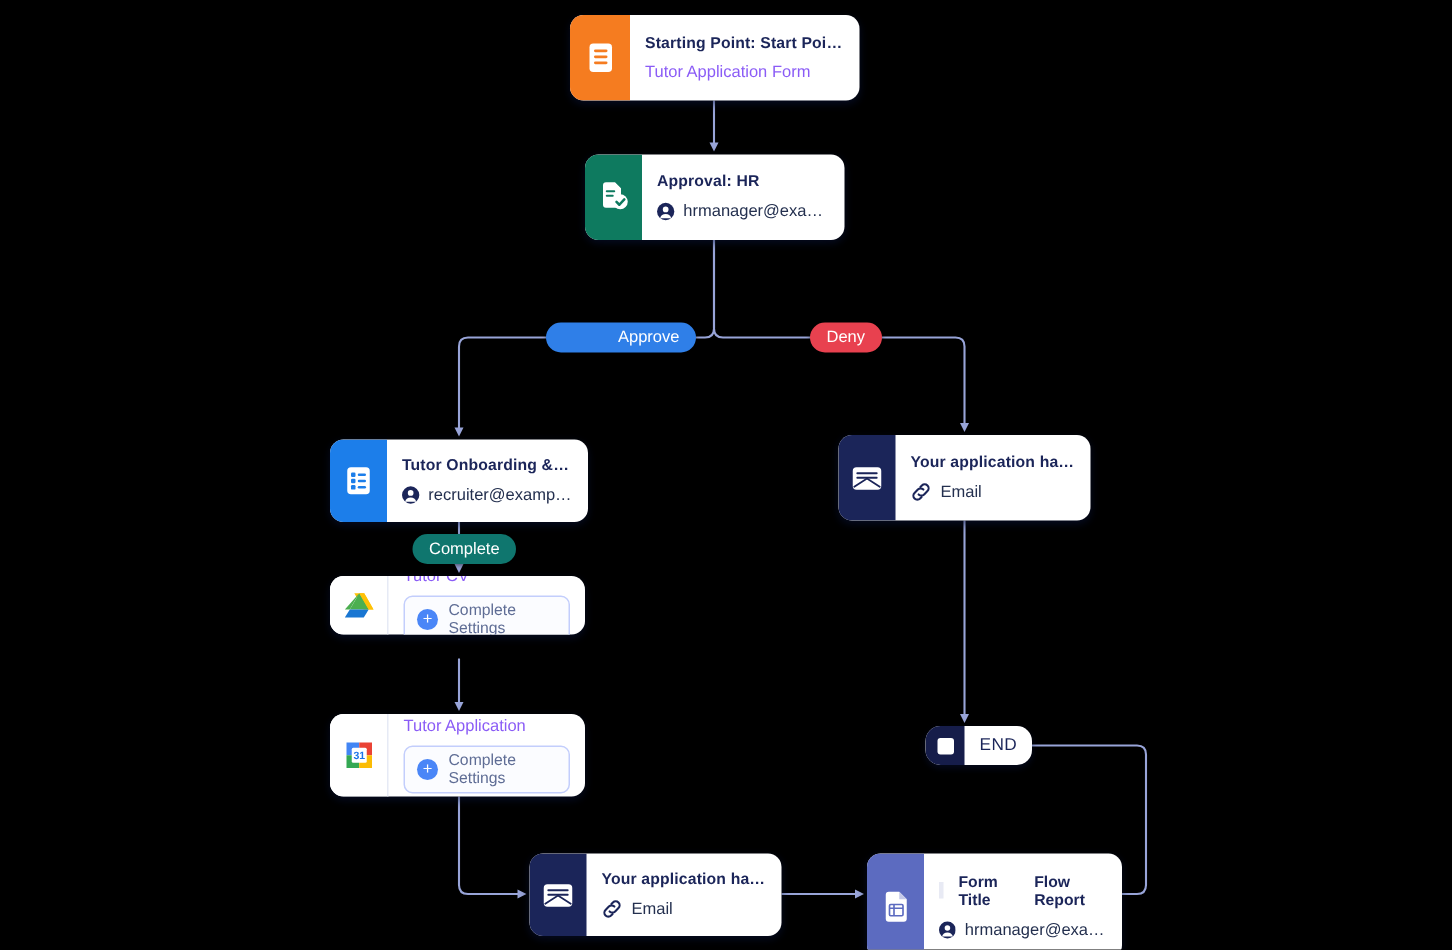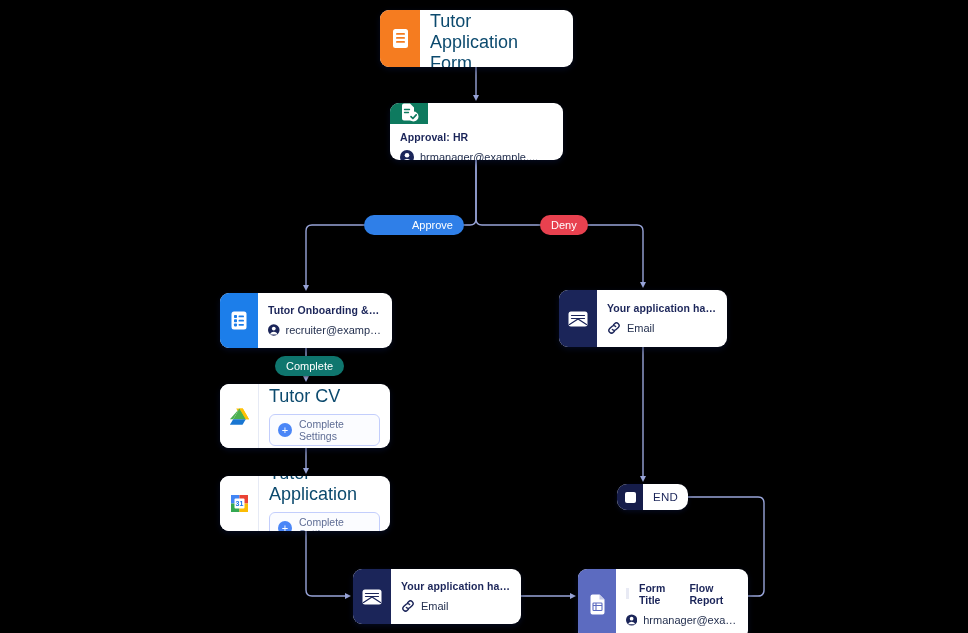--- a/index.html
+++ b/index.html
@@ -9,21 +9,21 @@
 
   svg.edges{position:absolute;left:0;top:0;width:968px;height:633px;}
 
   .node{position:absolute;display:flex;background:#fff;border-radius:9px;
         box-shadow:0 2px 6px rgba(10,20,60,.55);overflow:hidden;}
   .accent{display:flex;align-items:center;justify-content:center;flex:0 0 auto;}
   .body{flex:1 1 auto;display:flex;flex-direction:column;justify-content:center;
         padding:7px 10px;gap:7px;min-width:0;}
   .title{font-size:10.5px;font-weight:bold;color:#1b2559;white-space:nowrap;
          overflow:hidden;text-overflow:ellipsis;letter-spacing:.1px;}
-  .title-lg{font-size:18px;font-weight:normal;color:#0c4a6e;}
+  .title-lg{font-size:11px;font-weight:normal;color:#8b5cf6;}
   .sub{display:flex;align-items:center;gap:6px;font-size:11px;color:#24304f;
        white-space:nowrap;overflow:hidden;}
   .sub span.txt{overflow:hidden;text-overflow:ellipsis;}
 
   .pill{position:absolute;display:flex;align-items:center;justify-content:center;
         height:20px;padding:0 11px;border-radius:11px;color:#fff;font-size:11px;
         box-shadow:0 1px 3px rgba(0,0,0,.5);}
   .pill.blue{background:#2f7fe8;padding-left:48px;}
   .pill.blue2{background:#0f766e;}
   .pill.red{background:#e8414f;}
@@ -78,21 +78,21 @@
         <rect x="5" y="13" width="9" height="1.8" rx=".9"></rect>
           </g>
       </svg>
     </div>
     <div class="body">
       <div class="title">Starting Point: Start Point: N...</div>
       <div class="title-lg">Tutor Application Form</div>
     </div>
   </div>
 
-  <div class="node" style="left:390px;top:103px;width:173px;height:57px;flex-direction:column;">
+  <div class="node" style="left:390px;top:103px;width:173px;height:57px;">
     <div class="accent" style="width:38px;background:#0E7A5F;">
       <svg width="21" height="21" viewBox="0 0 21 21">
         <path d="M3 2.5a2 2 0 0 1 2-2h6l4 4v11a2 2 0 0 1-2 2H5a2 2 0 0 1-2-2z" fill="#fff"></path>
         <g stroke="#0E7A5F" stroke-width="1.3" fill="none" stroke-linecap="round">
           <path d="M5.5 6.5h5"></path>
             <path d="M5.5 9.5h4"></path>
           </g>
         <circle cx="14.5" cy="13.5" r="5" fill="#fff"></circle>
         <path d="M12 13.6l1.9 1.9 3.3-3.6" stroke="#0E7A5F" stroke-width="1.7" fill="none" stroke-linecap="round" stroke-linejoin="round"></path>
       </svg>
@@ -140,21 +140,21 @@
         <svg width="14" height="14" viewBox="0 0 14 14">
           <circle cx="7" cy="7" r="7" fill="#1b2559"></circle>
           <circle cx="7" cy="5.3" r="2.3" fill="#fff"></circle>
           <path d="M2.5 12.4a4.7 4.7 0 0 1 9 0z" fill="#fff"></path>
         </svg>
         <span class="txt">recruiter@example.com</span>
       </div>
     </div>
   </div>
 
-  <div class="node" style="left:220px;top:384px;width:170px;height:64px;">
+  <div class="node" style="left:220px;top:384px;width:170px;height:39px;">
     <div class="accent" style="width:38px;background:#fff;border-right:1px solid #e6eaf5;">
       <svg width="21" height="19" viewBox="0 0 21 19">
         <path d="M7.2 1.5h6.6l6.2 10.8h-6.6z" fill="#FFC107"></path>
         <path d="M7.2 1.5L.9 12.3l3.3 5.4L13.8 1.5z" fill="#1976D2" opacity=".0"></path>
         <path d="M10.5 1.5L4.2 12.3h12.6z" fill="#4CAF50"></path>
         <path d="M4.2 12.3L.9 17.7h12.6l3.3-5.4z" fill="#1976D2"></path>
         <path d="M7.2 1.5L.9 12.3h6.6l3.3-5.4z" fill="#F44336" opacity=".0"></path>
         <path d="M10.5 1.5L7.2 7l-3 5.3H.9z" fill="#4CAF50"></path>
         <path d="M10.5 1.5l6.3 10.8H20L13.8 1.5z" fill="#FFC107"></path>
       </svg>

